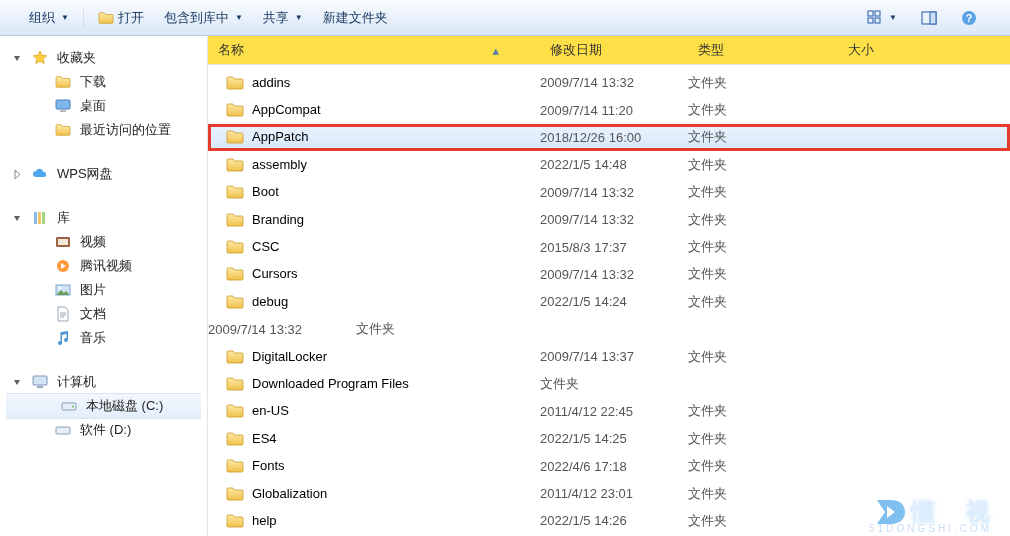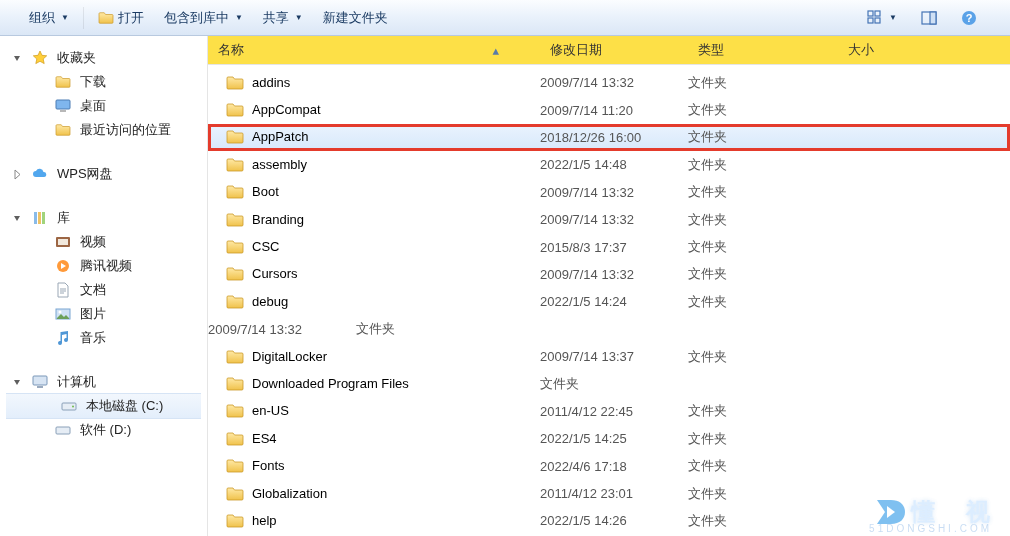--- a/index.html
+++ b/index.html
@@ -220,36 +220,36 @@
             <span class="nav-ico">
               <svg width="16" height="16" viewBox="0 0 16 16">
                 <circle cx="8" cy="8" r="6" fill="#ff9a3a"></circle>
                 <path d="M6 5l5 3-5 3z" fill="#fff"></path>
               </svg>
             </span>
             <span>腾讯视频</span>
           </div>
         <div class="nav-item">
             <span class="nav-ico">
-              <svg width="14" height="16" viewBox="0 0 14 16">
-                <path d="M2 1h7l3 3v11H2z" fill="#fff" stroke="#9aa7b5"></path>
-                <path d="M4 7h6M4 9h6M4 11h4" stroke="#9aa7b5"></path>
-              </svg>
-            </span>
-            <span>文档</span>
-          </div>
-        <div class="nav-item">
-            <span class="nav-ico">
               <svg width="16" height="12" viewBox="0 0 16 12">
                 <rect x="1" y="1" width="14" height="10" fill="#cfe1f5" stroke="#7aa5d2"></rect>
                 <circle cx="5" cy="4" r="1.5" fill="#fff"></circle>
                 <path d="M2 10l4-4 3 3 2-2 3 3v1H2z" fill="#6ca05a"></path>
               </svg>
             </span>
             <span>图片</span>
+          </div>
+        <div class="nav-item">
+            <span class="nav-ico">
+              <svg width="14" height="16" viewBox="0 0 14 16">
+                <path d="M2 1h7l3 3v11H2z" fill="#fff" stroke="#9aa7b5"></path>
+                <path d="M4 7h6M4 9h6M4 11h4" stroke="#9aa7b5"></path>
+              </svg>
+            </span>
+            <span>文档</span>
           </div>
         <div class="nav-item">
             <span class="nav-ico">
               <svg width="14" height="16" viewBox="0 0 14 16">
                 <path d="M5 2l7-1v9a2 2 0 11-1.5-2V4L6 5v8a2 2 0 11-1.5-2V2z" fill="#4f97d6"></path>
               </svg>
             </span>
             <span>音乐</span>
           </div>
       </div>

